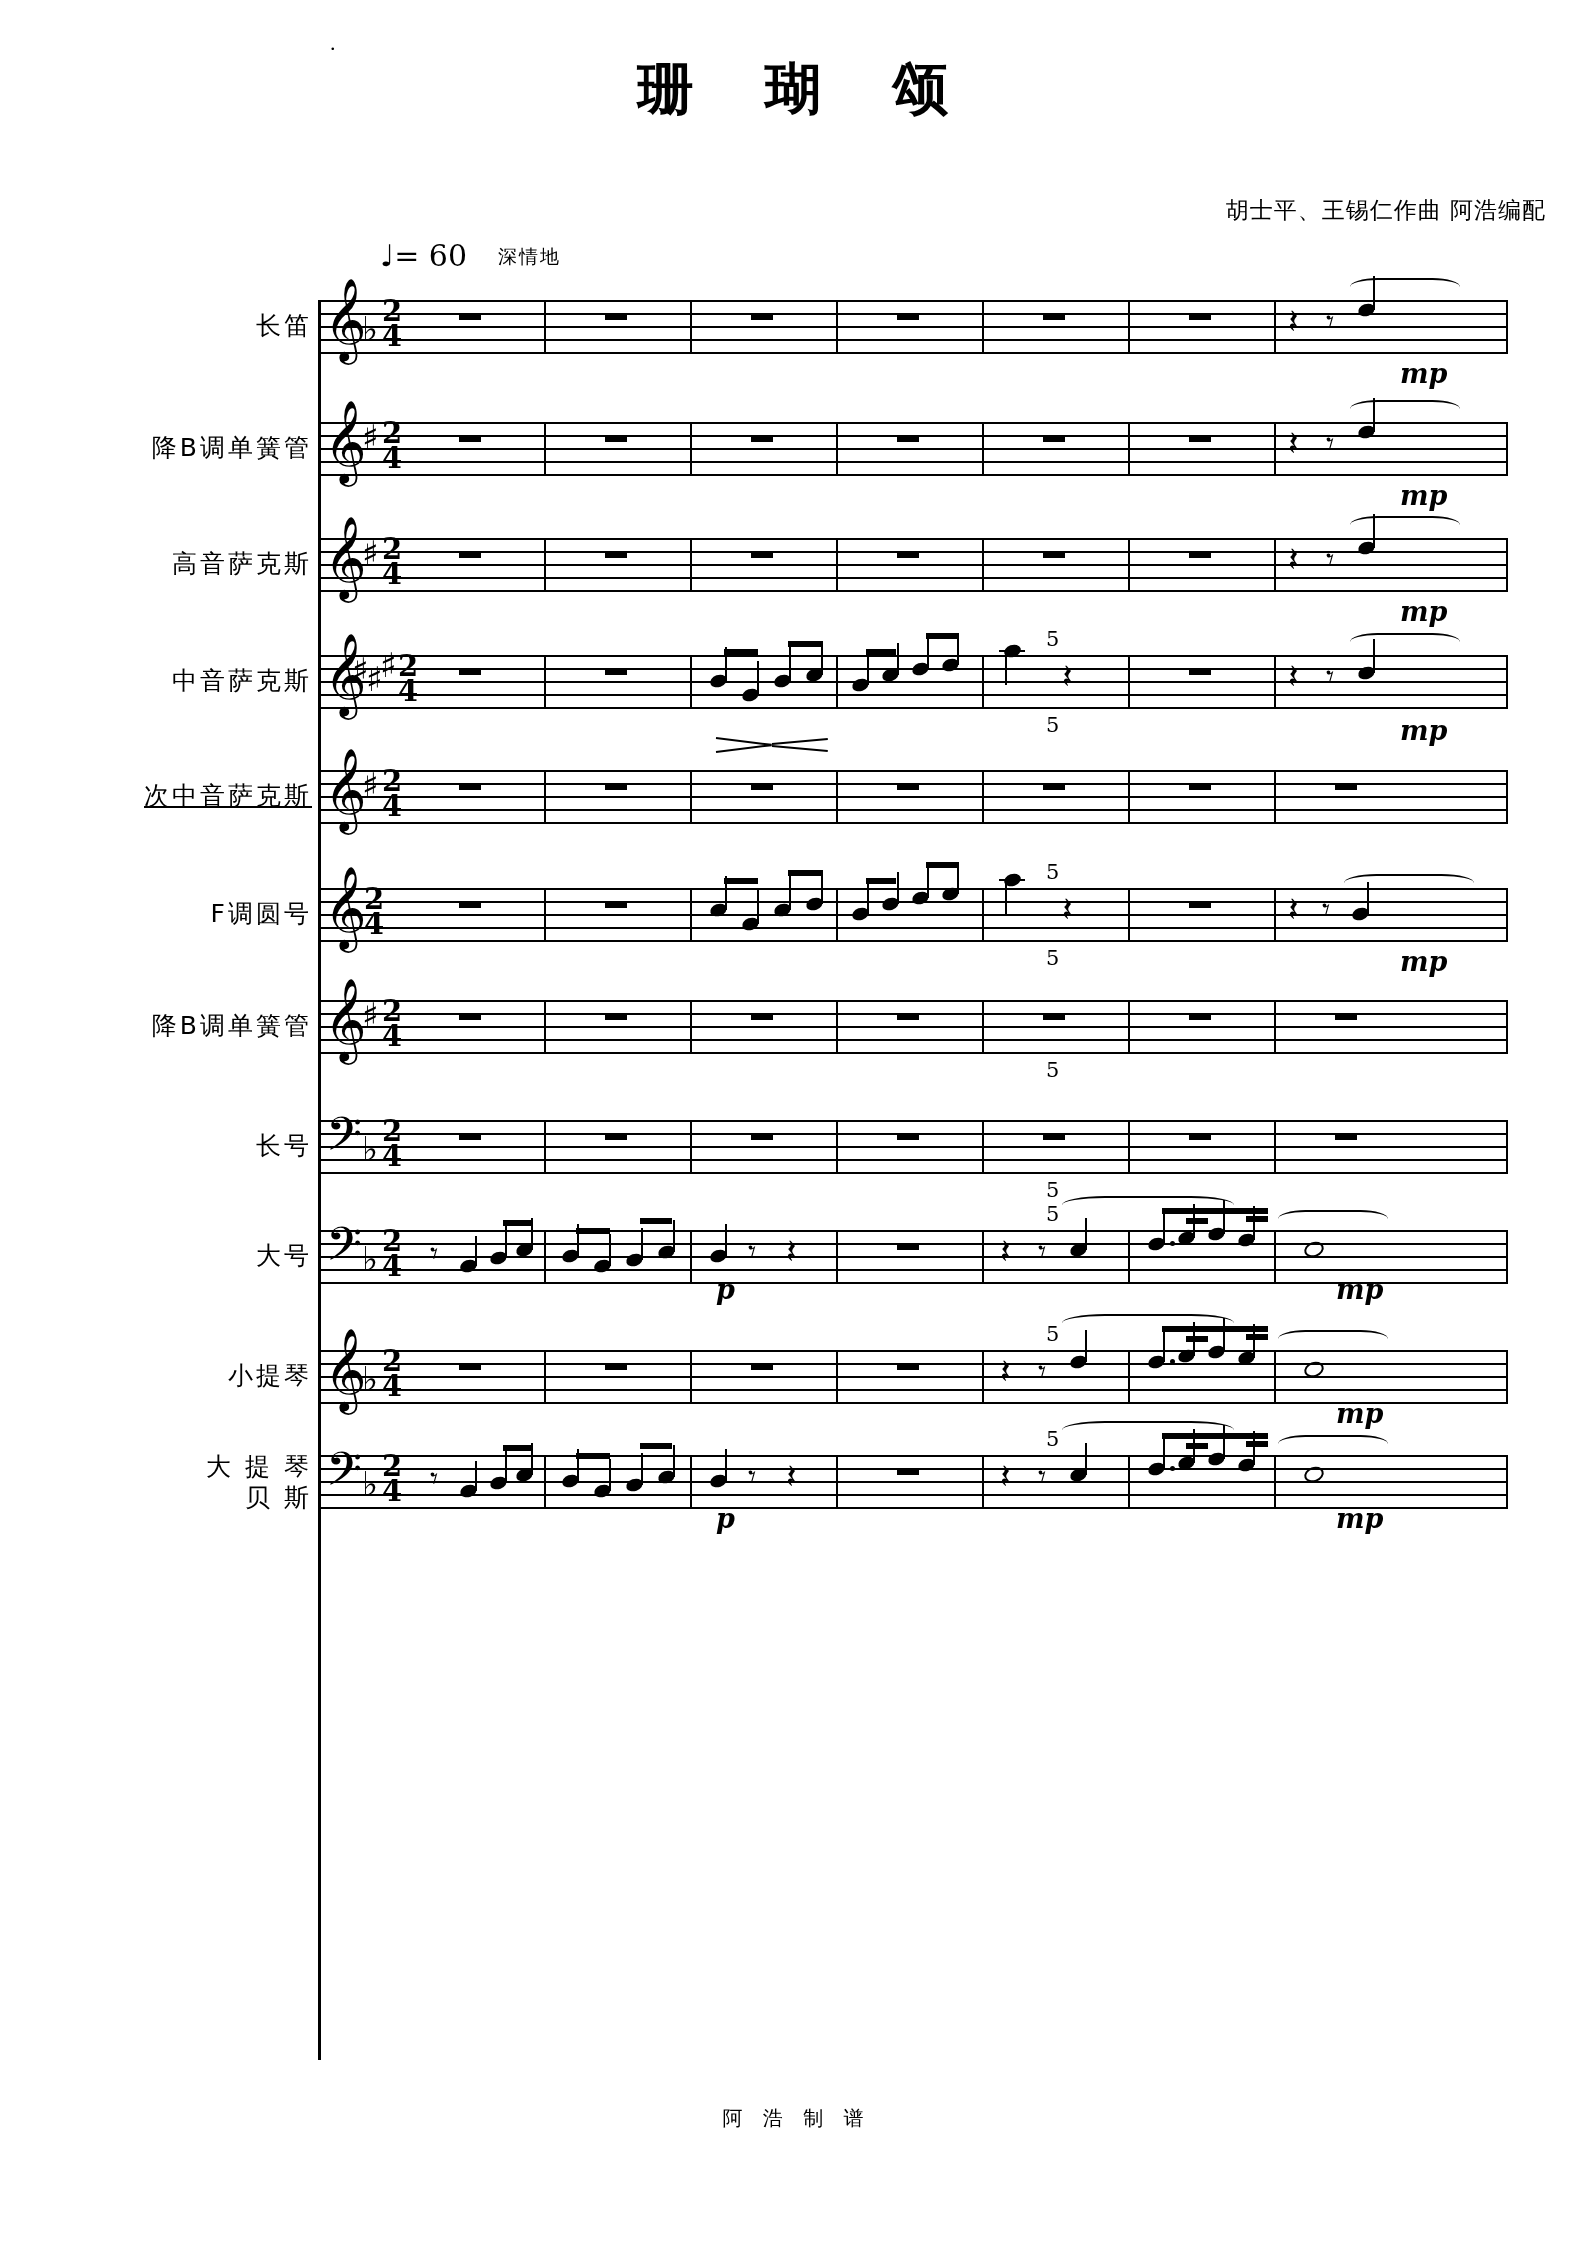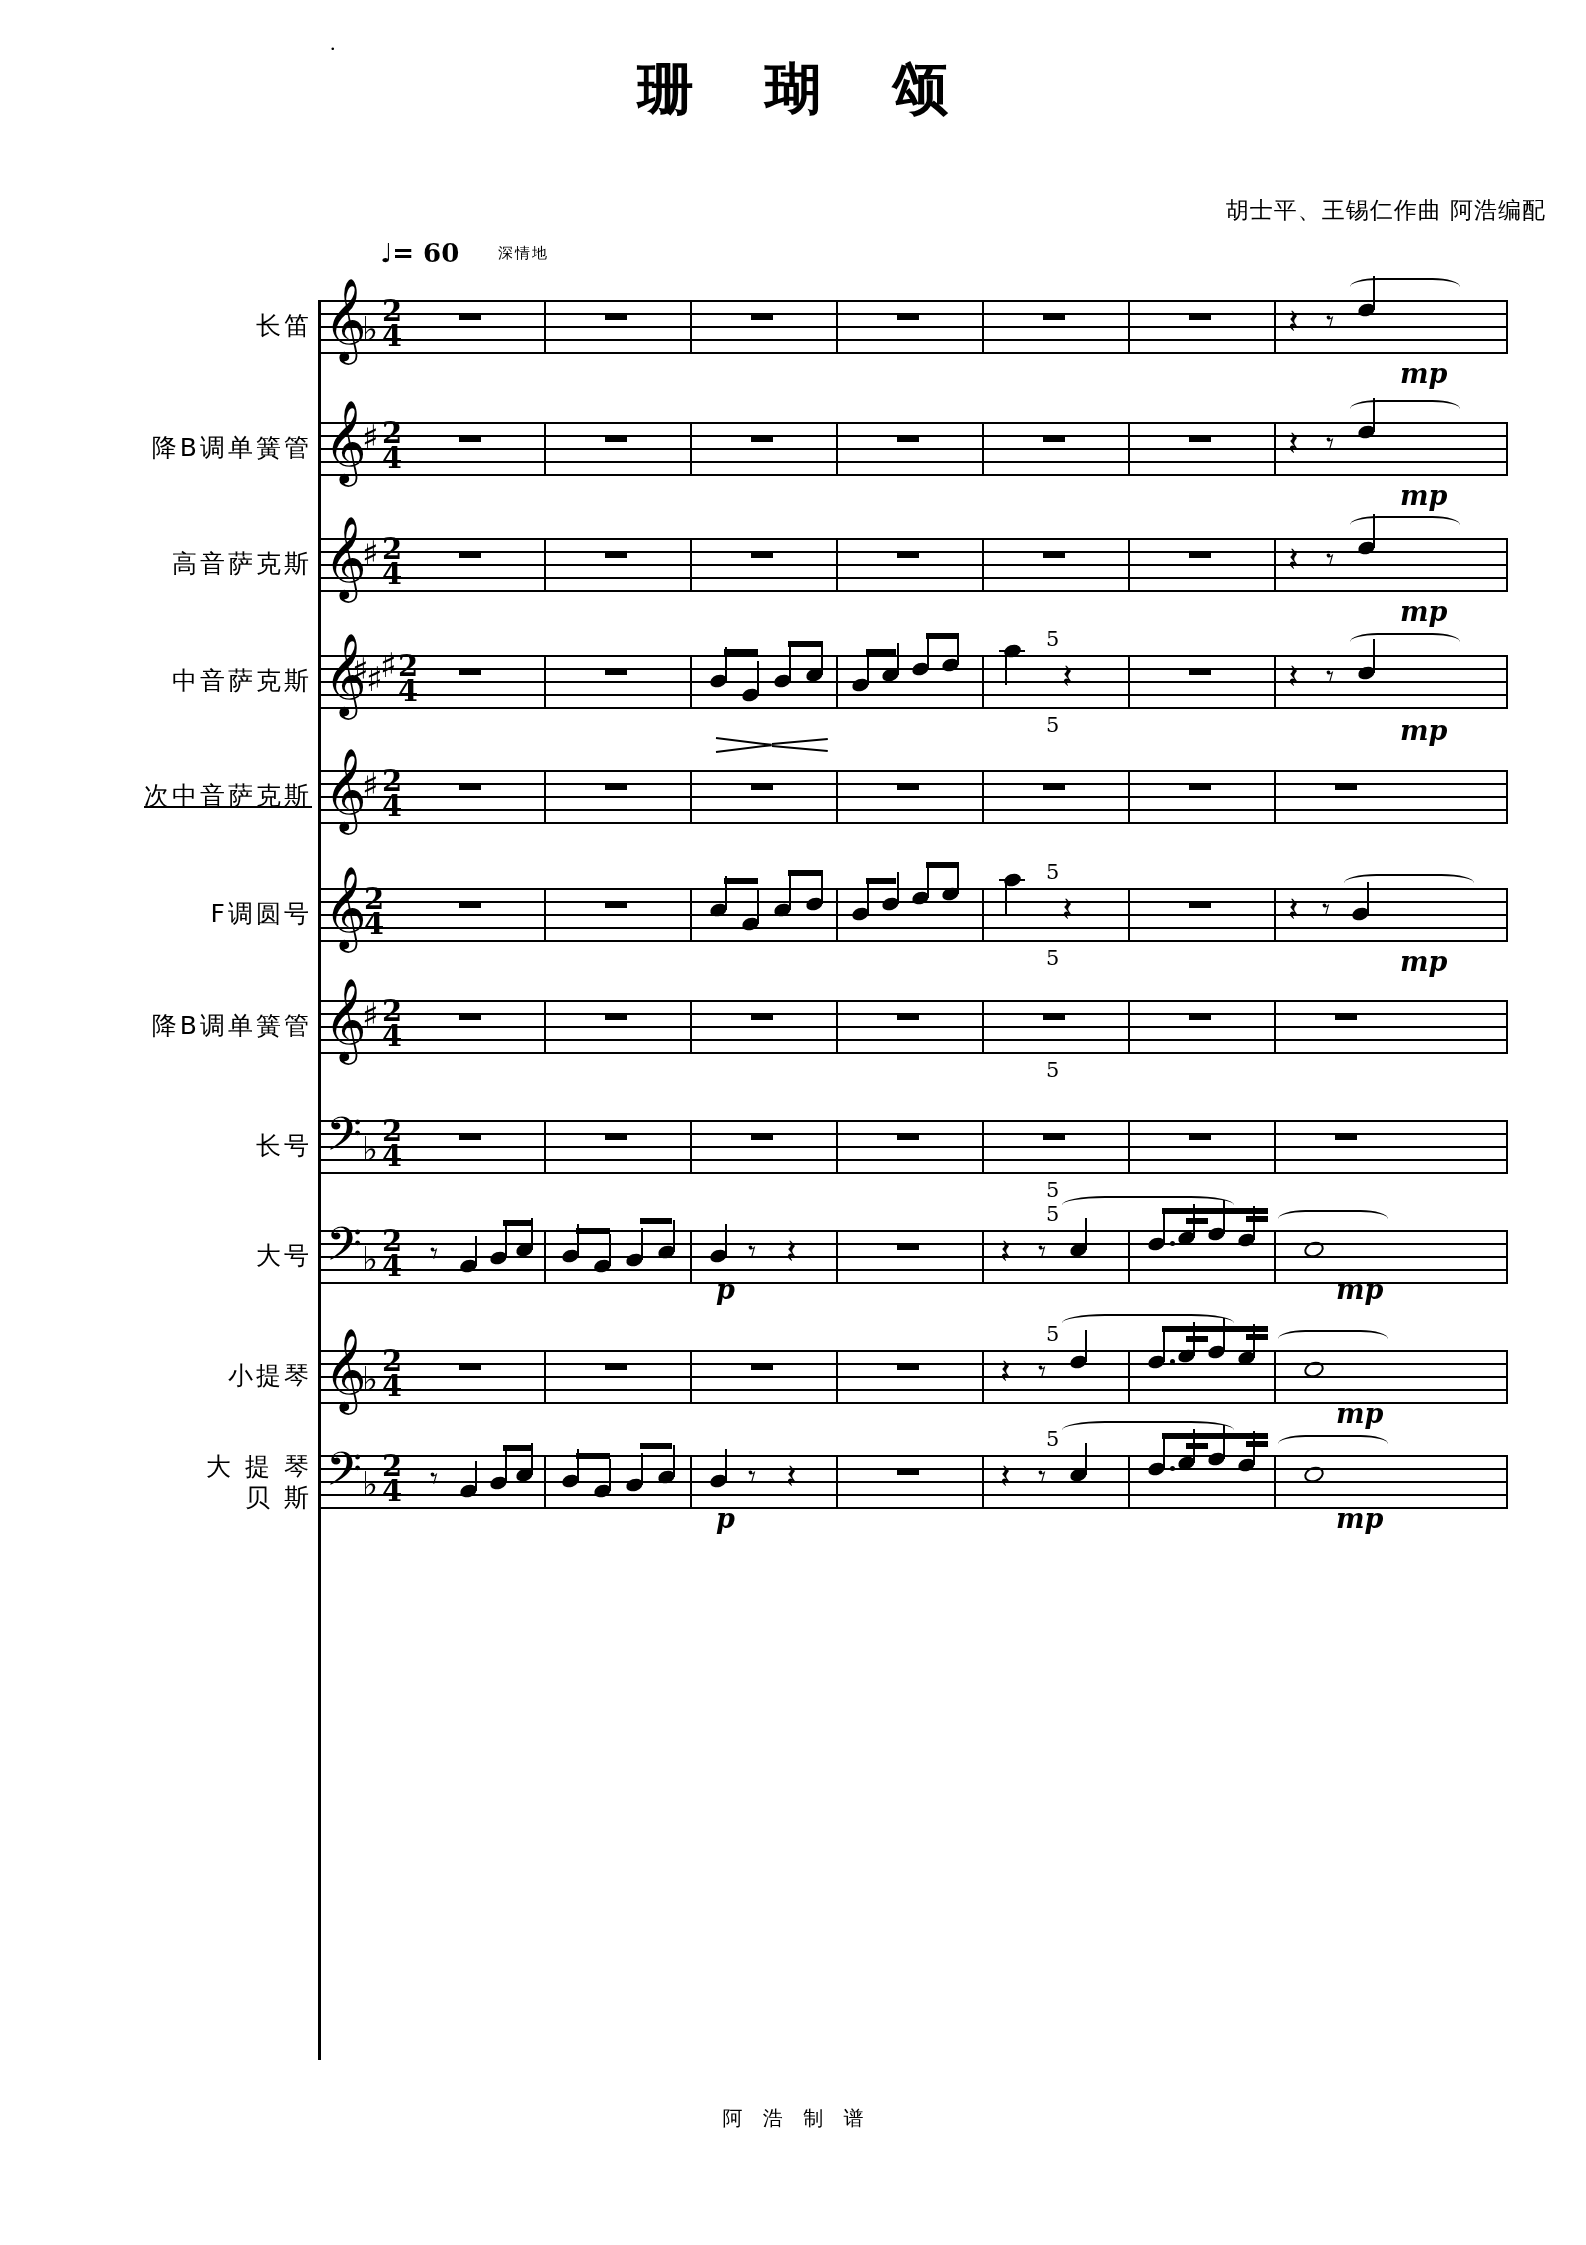--- a/index.html
+++ b/index.html
@@ -20,25 +20,25 @@
     position:absolute;left:0;right:0;top:150px;text-align:center;
     font-family:"DejaVu Sans", sans-serif;
     font-size:25px;letter-spacing:12px;text-indent:12px;
   }
   .credits{
     position:absolute;right:40px;top:195px;
     font-family:"DejaVu Sans", sans-serif;font-size:23px;letter-spacing:1px;
   }
   .tempo{
     position:absolute;left:380px;top:238px;
-    font-family:"DejaVu Serif", serif;font-size:26px;font-weight:700;
+    font-family:"DejaVu Serif", serif;font-size:30px;font-weight:400;
   }
   .expr{
     position:absolute;left:498px;top:244px;
-    font-family:"DejaVu Sans", sans-serif;font-size:15px;letter-spacing:2px;
+    font-family:"DejaVu Sans", sans-serif;font-size:19px;letter-spacing:2px;
   }
   .dot-mark{position:absolute;left:330px;top:30px;font-size:22px;}
 
   .footer-credit{
     position:absolute;left:0;right:0;top:2105px;text-align:center;
     font-family:"DejaVu Sans", sans-serif;font-size:20px;letter-spacing:7px;text-indent:7px;
   }
 
   
   .wm{position:absolute;right:24px;top:2135px;text-align:right;}

